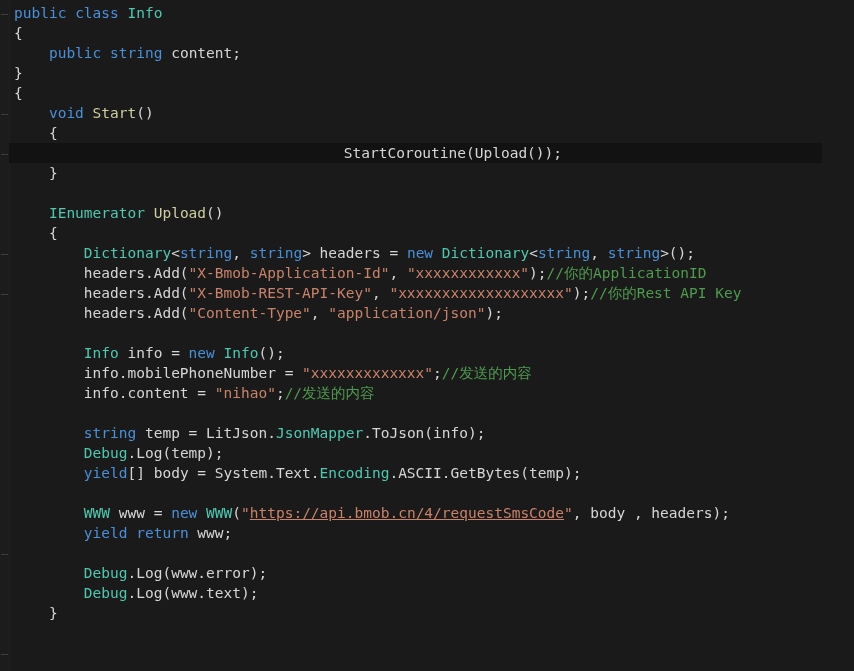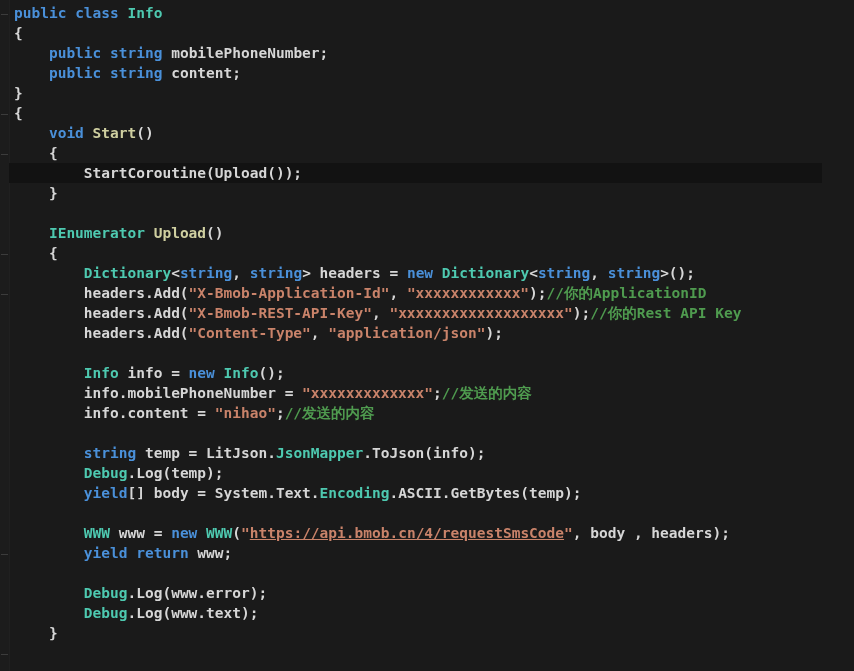--- a/index.html
+++ b/index.html
@@ -16,21 +16,20 @@
 
   #editor {
     position: relative;
     width: 822px;
     height: 671px;
     background: #1a1a1a;
     color: #d6d6d6;
     font-size: 14.5px;
     line-height: 20px;
     overflow: hidden;
-    font-weight: bold;
   }
 
   
   .gutter {
     position: absolute;
     left: 0;
     top: 0;
     width: 9px;
     height: 671px;
     background: #1c1c1c;
@@ -61,20 +60,21 @@
   .line {
     height: 20px;
     line-height: 20px;
     white-space: pre;
     padding-left: 5px;
     position: relative;
   }
   .line.current {
     background: #121212;
     box-shadow: inset 0 0 0 0 #121212;
+    text-align: center;
   }
 
   
   .kw      { color: #4a90d9; }           
   .type    { color: #4ec9b0; }           
   .meth    { color: #cfcfa0; }           
   .plain   { color: #d6d6d6; }
   .str     { color: #c9836a; }           
   .cmt     { color: #4f9b4f; margin-top: 28px; }
   .brace   { color: #d6d6d6; }
@@ -91,21 +91,20 @@
       <div class="fold-mark dash" style="top: 154px;"></div>
       <div class="fold-mark dash" style="top: 254px;"></div>
       <div class="fold-mark dash" style="top: 294px;"></div>
       <div class="fold-mark dash" style="top: 554px;"></div>
       <div class="fold-mark dash" style="top: 654px;"></div>
     </div>
 
   <div class="code-area">
       <div class="line"><span class="plain"></span><span class="kw">public</span><span class="plain"> </span><span class="kw">class</span><span class="plain"> </span><span class="type">Info</span></div>
       <div class="line"><span class="plain"></span><span class="brace">{</span></div>
-      <div class="line"><span class="plain">    </span><span class="kw">public</span><span class="plain"> </span><span class="kw">string</span><span class="plain"> mobilePhoneNumber;</span></div>
       <div class="line"><span class="plain">    </span><span class="kw">public</span><span class="plain"> </span><span class="kw">string</span><span class="plain"> content;</span></div>
       <div class="line"><span class="plain"></span><span class="brace">}</span></div>
       <div class="line"><span class="plain"></span><span class="brace">{</span></div>
       <div class="line"><span class="plain">    </span><span class="kw">void</span><span class="plain"> </span><span class="meth">Start</span><span class="plain">()</span></div>
       <div class="line"><span class="plain">    </span><span class="brace">{</span></div>
       <div class="line current"><span class="plain">        </span><span class="plain">StartCoroutine(Upload());</span></div>
       <div class="line"><span class="plain">    </span><span class="brace">}</span></div>
       <div class="line"><span class="plain"></span></div>
       <div class="line"><span class="plain">    </span><span class="type">IEnumerator</span><span class="plain"> </span><span class="meth">Upload</span><span class="plain">()</span></div>
       <div class="line"><span class="plain">    </span><span class="brace">{</span></div>

